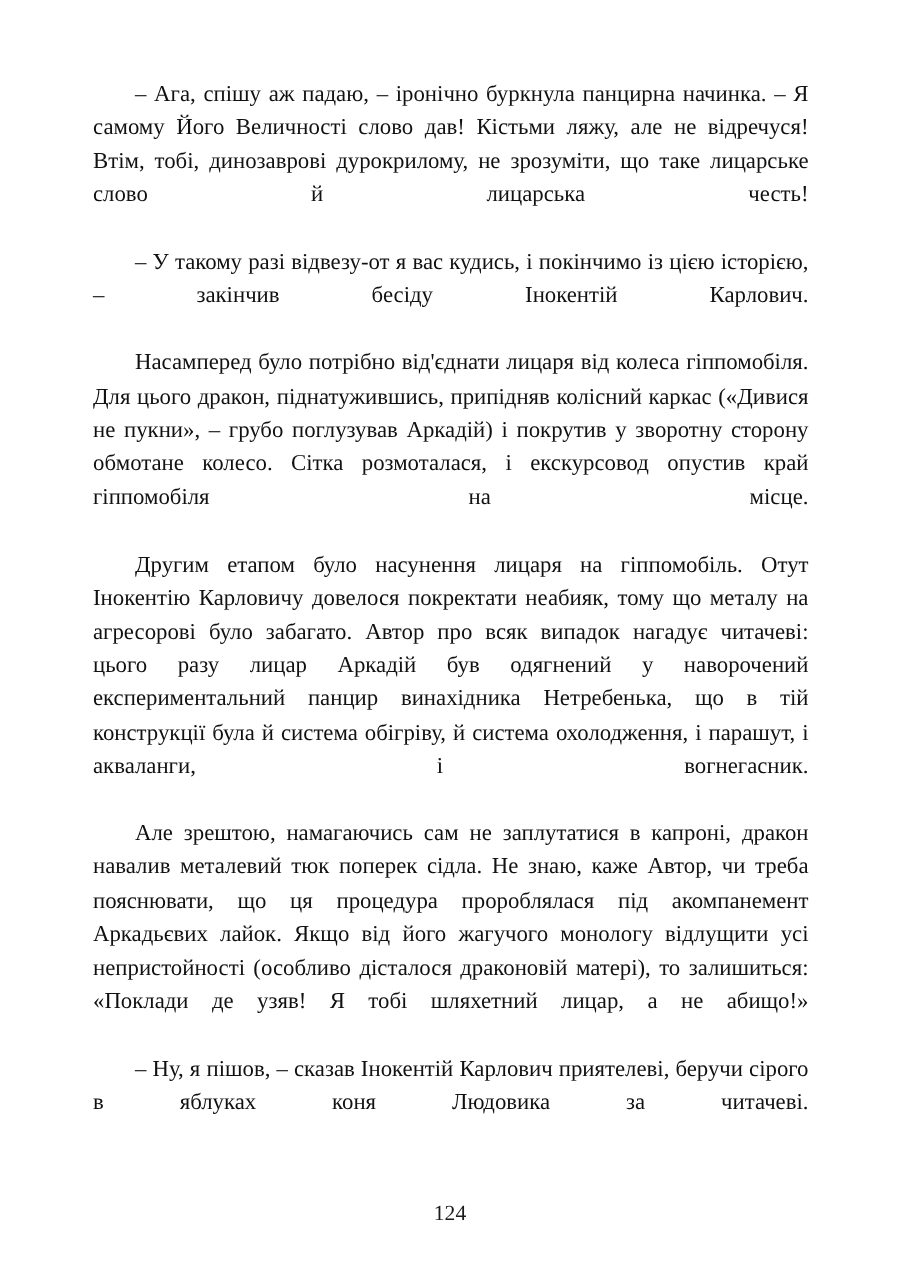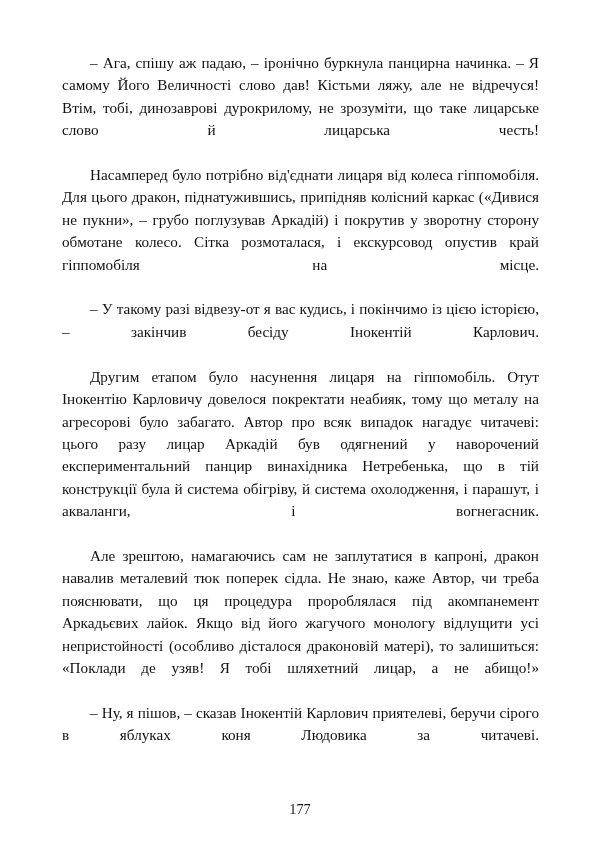--- a/index.html
+++ b/index.html
@@ -65,22 +65,22 @@
     font-family: "Liberation Serif", "DejaVu Serif", serif;
   }
 </style>
 </head>
 <body>
 
 <div id="page">
 
   <div id="text-block">
     <p class="para">– Ага, спішу аж падаю, – іронічно буркнула панцирна начинка. – Я самому Його Величності слово дав! Кістьми ляжу, але не відречуся! Втім, тобі, динозаврові дурокрилому, не зрозуміти, що таке лицарське слово й лицарська честь!</p>
+    <p class="para">– У такому разі відвезу-от я вас кудись, і покінчимо із цією історією, – закінчив бесіду Інокентій Карлович.</p>
     <p class="para">Насамперед було потрібно від'єднати лицаря від колеса гіппомобіля. Для цього дракон, піднатужившись, припідняв колісний каркас («Дивися не пукни», – грубо поглузував Аркадій) і покрутив у зворотну сторону обмотане колесо. Сітка розмоталася, і екскурсовод опустив край гіппомобіля на місце.</p>
-    <p class="para">– У такому разі відвезу-от я вас кудись, і покінчимо із цією історією, – закінчив бесіду Інокентій Карлович.</p>
     <p class="para">Другим етапом було насунення лицаря на гіппомобіль. Отут Інокентію Карловичу довелося покректати неабияк, тому що металу на агресорові було забагато. Автор про всяк випадок нагадує читачеві: цього разу лицар Аркадій був одягнений у наворочений експериментальний панцир винахідника Нетребенька, що в тій конструкції була й система обігріву, й система охолодження, і парашут, і акваланги, і вогнегасник.</p>
     <p class="para">Але зрештою, намагаючись сам не заплутатися в капроні, дракон навалив металевий тюк поперек сідла. Не знаю, каже Автор, чи треба пояснювати, що ця процедура пророблялася під акомпанемент Аркадьєвих лайок. Якщо від його жагучого монологу відлущити усі непристойності (особливо дісталося драконовій матері), то залишиться: «Поклади де узяв! Я тобі шляхетний лицар, а не абищо!»</p>
     <p class="para">– Ну, я пішов, – сказав Інокентій Карлович приятелеві, беручи сірого в яблуках коня Людовика за читачеві.</p>
   </div>
 
-  <div id="page-number">177</div>
+  <div id="page-number">124</div>
 
 </div>
 
 </body></html>

